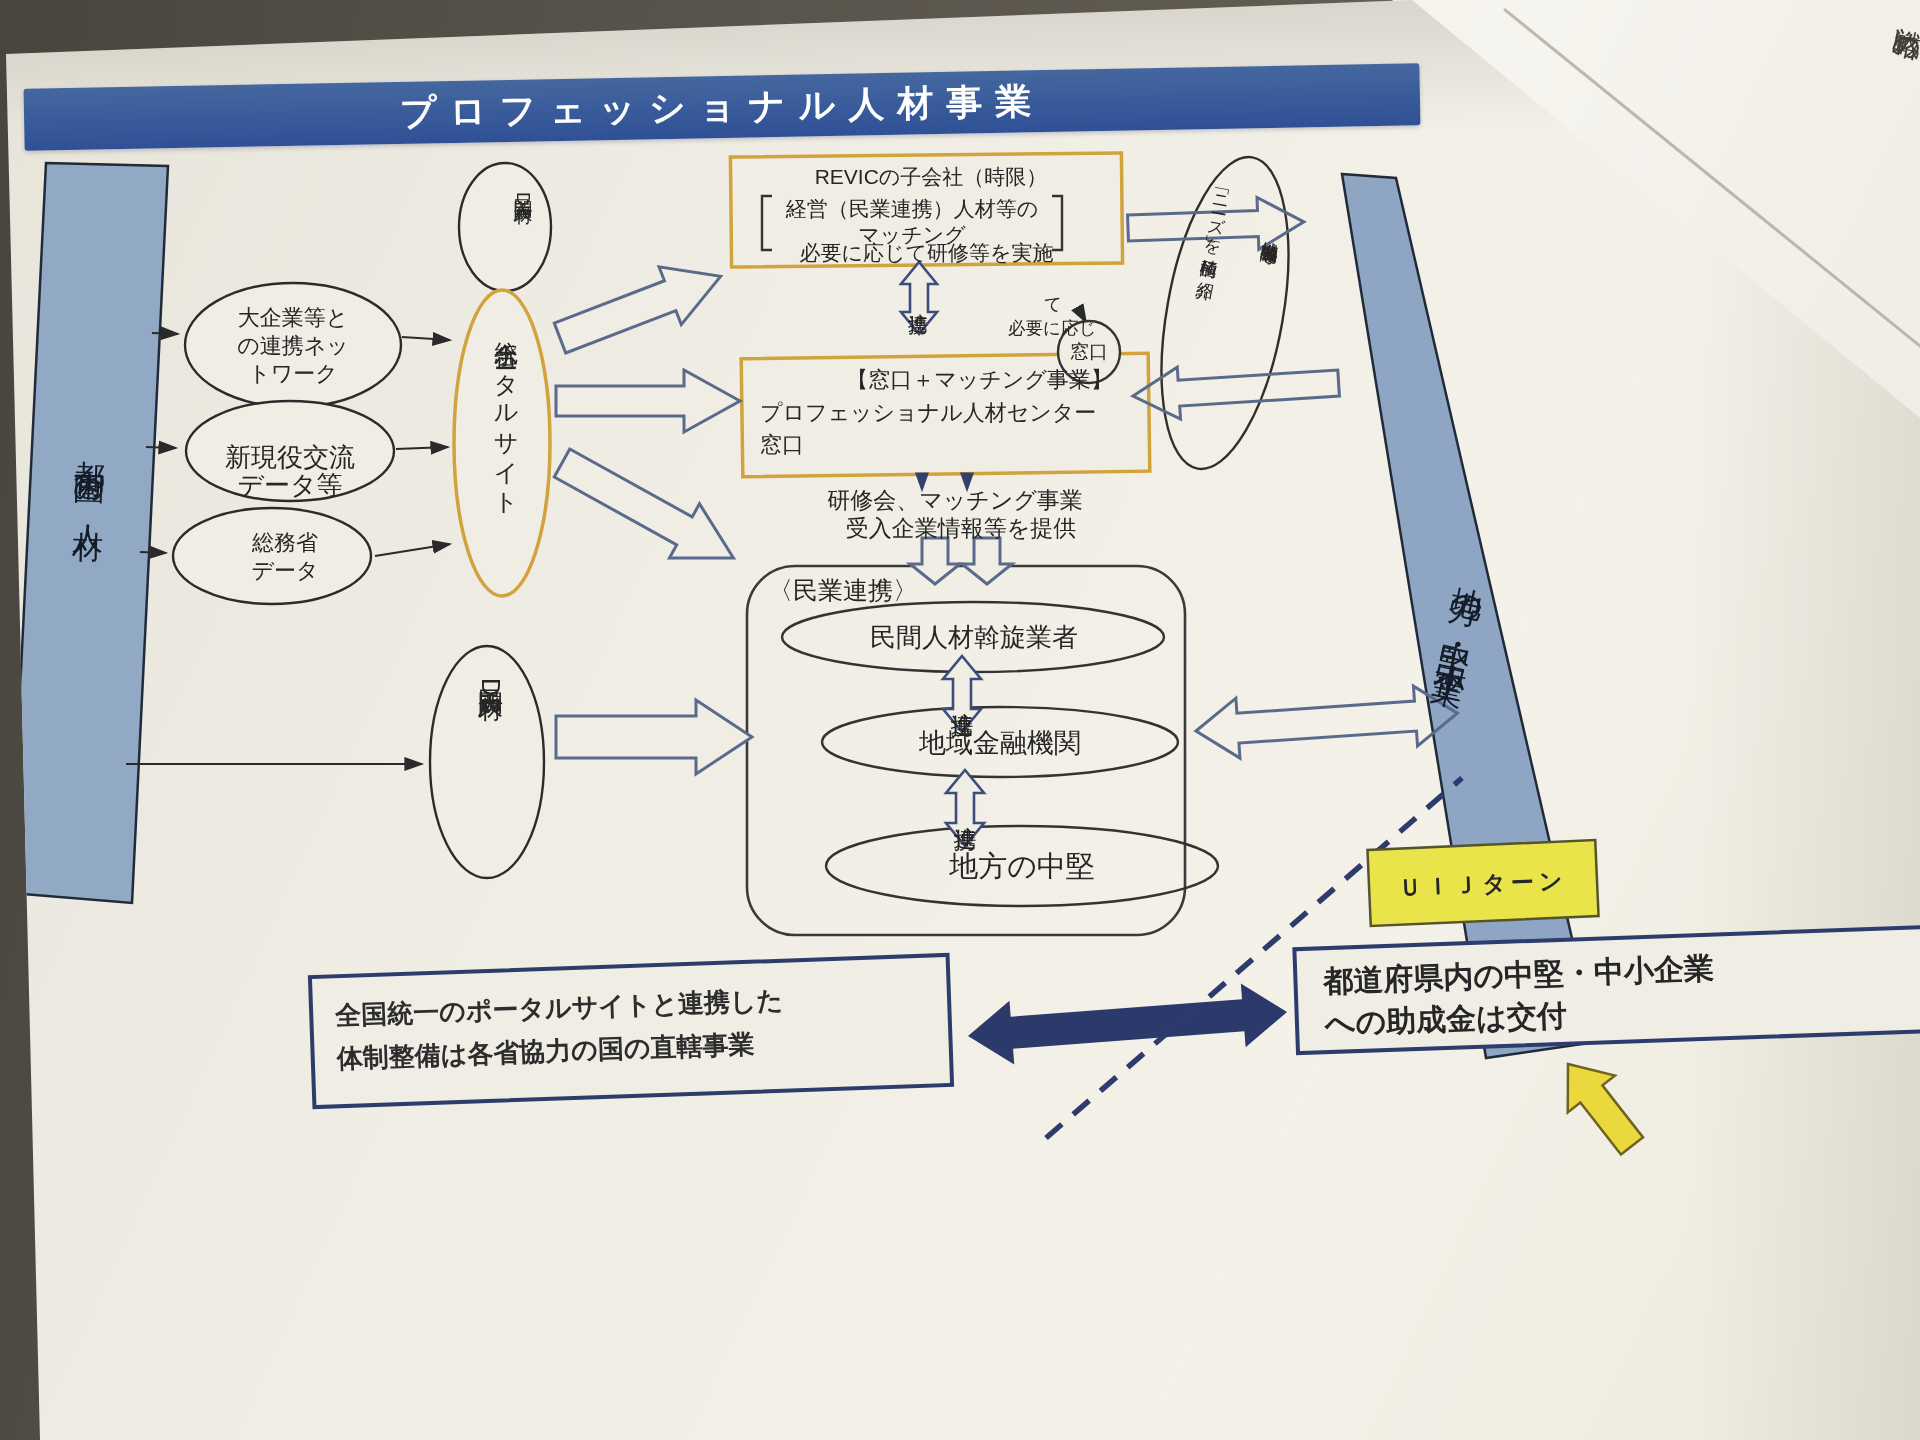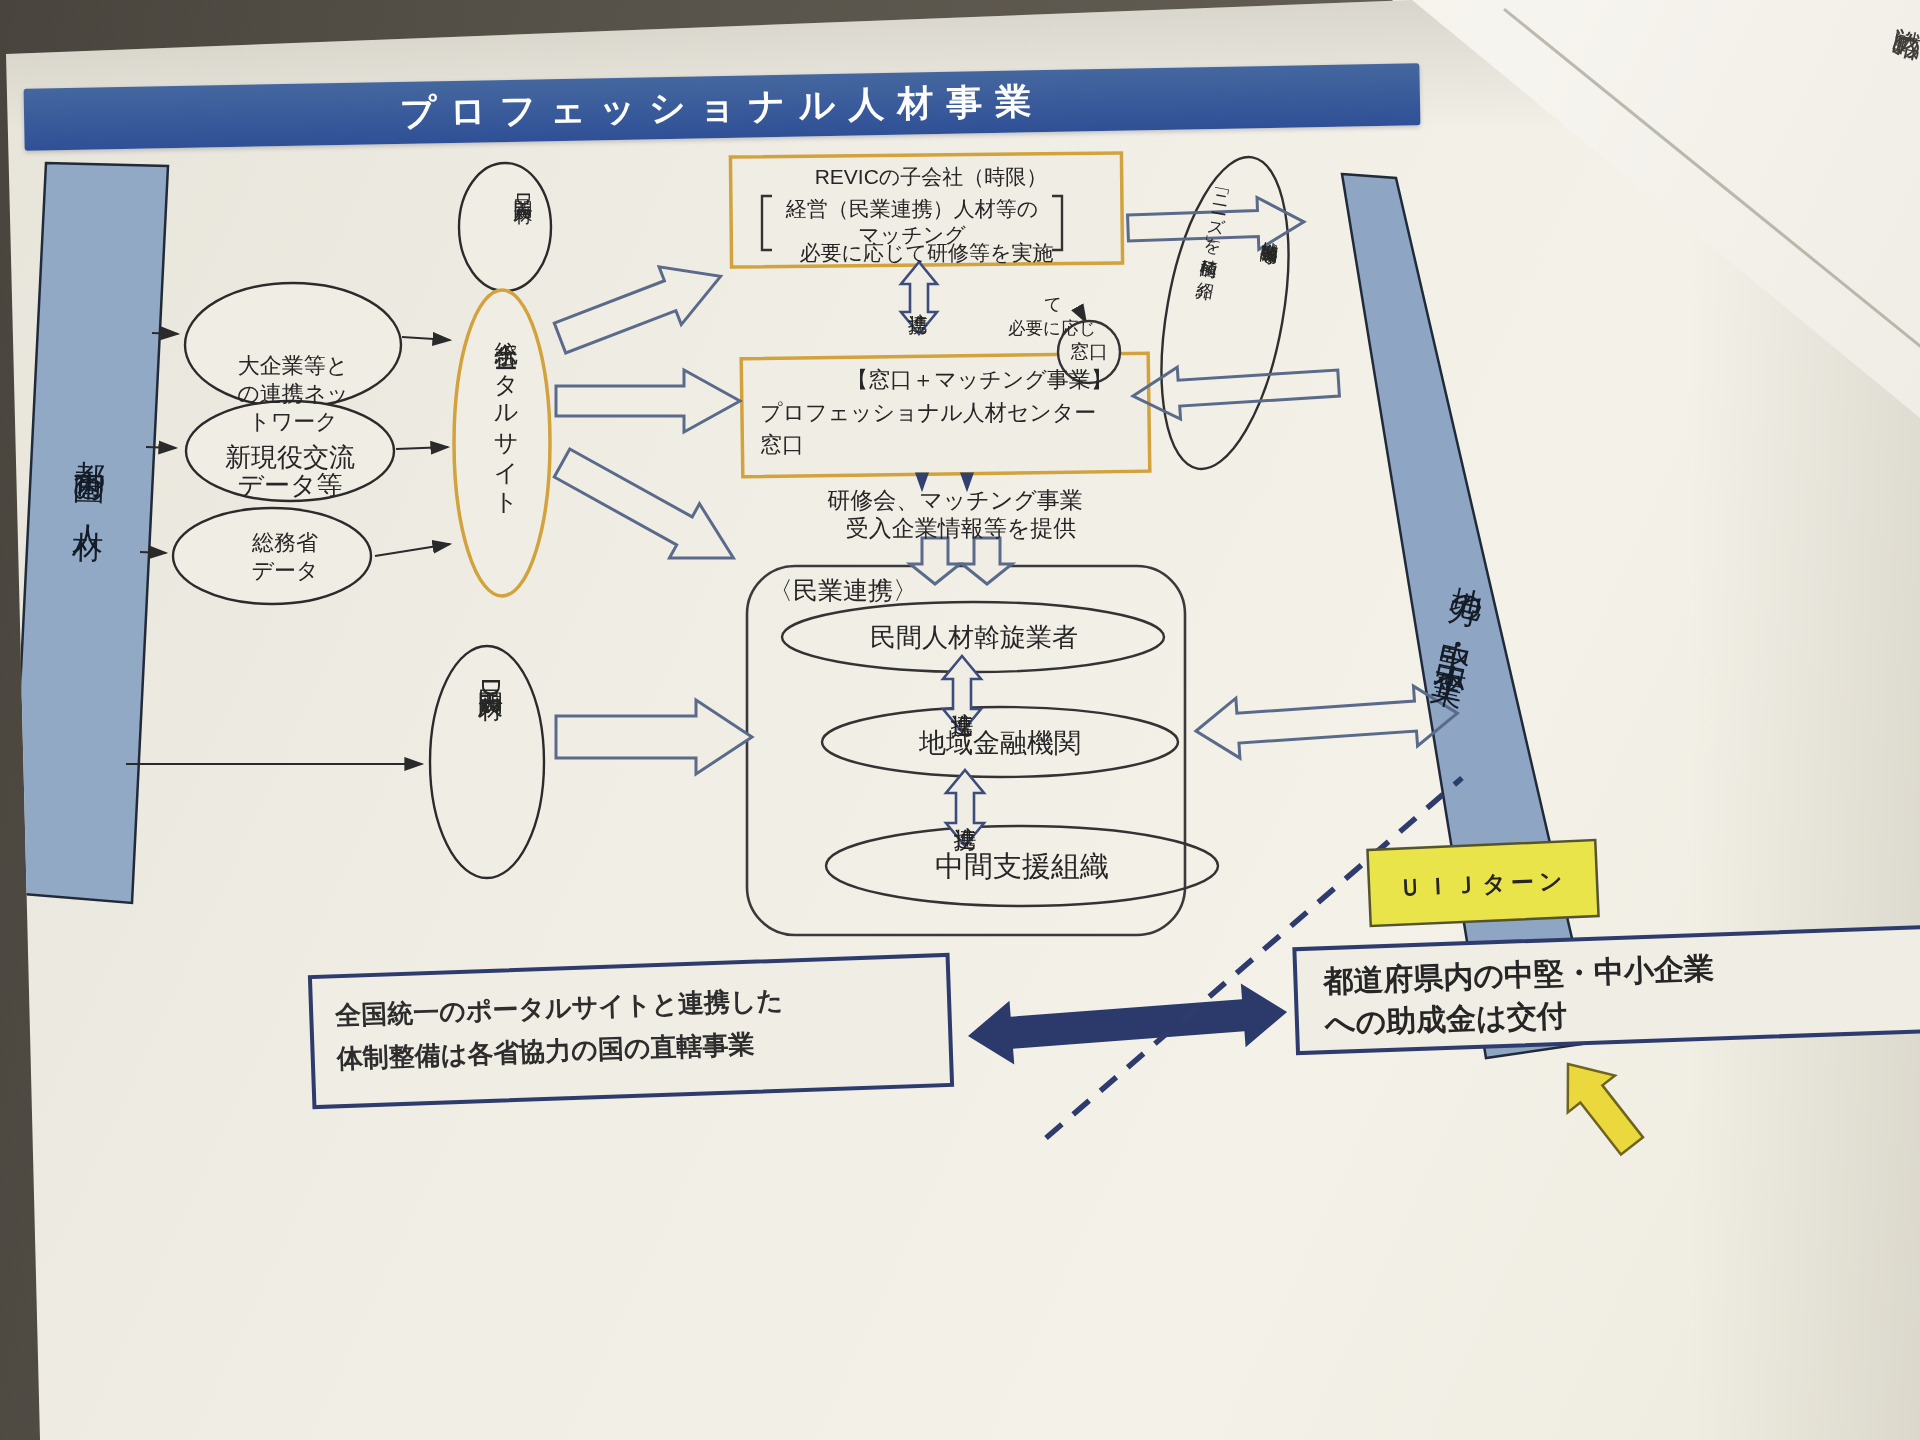--- a/index.html
+++ b/index.html
@@ -148,21 +148,21 @@
       <line x1="1046" y1="1138" x2="1462" y2="778" stroke="#2e3b6d" stroke-width="5.5" stroke-dasharray="21 15"></line>
       <rect x="1369" y="845" width="228" height="76" fill="#e9e44a" stroke="#55542e" stroke-width="2.5" transform="rotate(-2.5 1483 883)"></rect>
       <rect x="1296" y="938" width="660" height="104" fill="#f0ede5" stroke="#2e3b6d" stroke-width="4" transform="rotate(-2 1616 990)"></rect>
       <g transform="translate(1600,1105) rotate(-38)">
         <polygon points="0,-52 30,-14 14,-14 14,52 -14,52 -14,-14 -30,-14" fill="#ead83c" stroke="#6e6420" stroke-width="2.5"></polygon>
       </g>
     </svg>
 
     <div class="t vtext ctr" style="left:58px;top:295px;width:62px;height:360px;font-size:31px;letter-spacing:7px;color:#141c28;transform:rotate(1.5deg);">都市圏の人材</div>
 
-    <div class="t ctr" style="left:190px;top:303px;width:206px;height:86px;font-size:22px;line-height:28px;margin-top:48px;">
+    <div class="t ctr" style="left:190px;top:303px;width:206px;height:86px;font-size:22px;line-height:28px;">
       <span><span>大企業等と</span><br>
             <span>の連携ネッ</span><br>
             <span>トワーク</span></span>
     </div>
     <div class="t ctr" style="left:190px;top:423px;width:200px;height:58px;font-size:26px;line-height:28px;margin-top:19px;">
       <span><span>新現役交流</span><br>
             <span>データ等</span></span>
     </div>
     <div class="t ctr" style="left:182px;top:528px;width:206px;height:58px;font-size:22px;line-height:28px;">
       <span><span>総務省</span><br>
@@ -188,21 +188,21 @@
     <div class="t" style="left:760px;top:430px;width:391px;height:28px;font-size:22px;">窓口</div>
 
     <div class="t ctr" style="left:798px;top:486px;width:314px;height:28px;font-size:23px;">研修会、マッチング事業</div>
     <div class="t ctr" style="left:804px;top:514px;width:314px;height:28px;font-size:23px;">受入企業情報等を提供</div>
 
     <div class="t" style="left:768px;top:574px;width:180px;height:32px;font-size:25px;">〈民業連携〉</div>
     <div class="t ctr" style="left:818px;top:620px;width:312px;height:34px;font-size:26px;">民間人材斡旋業者</div>
     <div class="t vtext ctr" style="left:948px;top:664px;width:30px;height:62px;font-size:23px;color:#222;">連携</div>
     <div class="t ctr" style="left:830px;top:726px;width:340px;height:34px;font-size:27px;">地域金融機関</div>
     <div class="t vtext ctr" style="left:951px;top:778px;width:30px;height:62px;font-size:23px;color:#222;">連携</div>
-    <div class="t ctr" style="left:840px;top:848px;width:364px;height:38px;font-size:29px;">中間支援組織</div>
+    <div class="t ctr" style="left:840px;top:848px;width:364px;height:38px;font-size:29px;">地方の中堅</div>
 
     <div class="t" style="left:1178px;top:178px;width:96px;height:290px;transform:rotate(10deg);">
       <div class="vtext" style="position:absolute;right:6px;top:44px;height:180px;font-size:17px;letter-spacing:1px;">地域金融機関等も</div>
       <div class="vtext" style="position:absolute;left:10px;top:8px;height:280px;font-size:17px;letter-spacing:1px;">「ニーズ」を積極的に紹介</div>
     </div>
 
     <div class="t vtext ctr" style="left:1434px;top:420px;width:64px;height:380px;font-size:32px;letter-spacing:6px;color:#141c28;transform:rotate(12.5deg);">地方の中堅・中小企業</div>
 
     <div class="t" style="left:336px;top:984px;width:600px;height:92px;font-size:26px;line-height:43px;font-weight:600;color:#2d2d2d;transform:rotate(-2deg);">
       <span>全国統一のポータルサイトと連携した</span><br>

